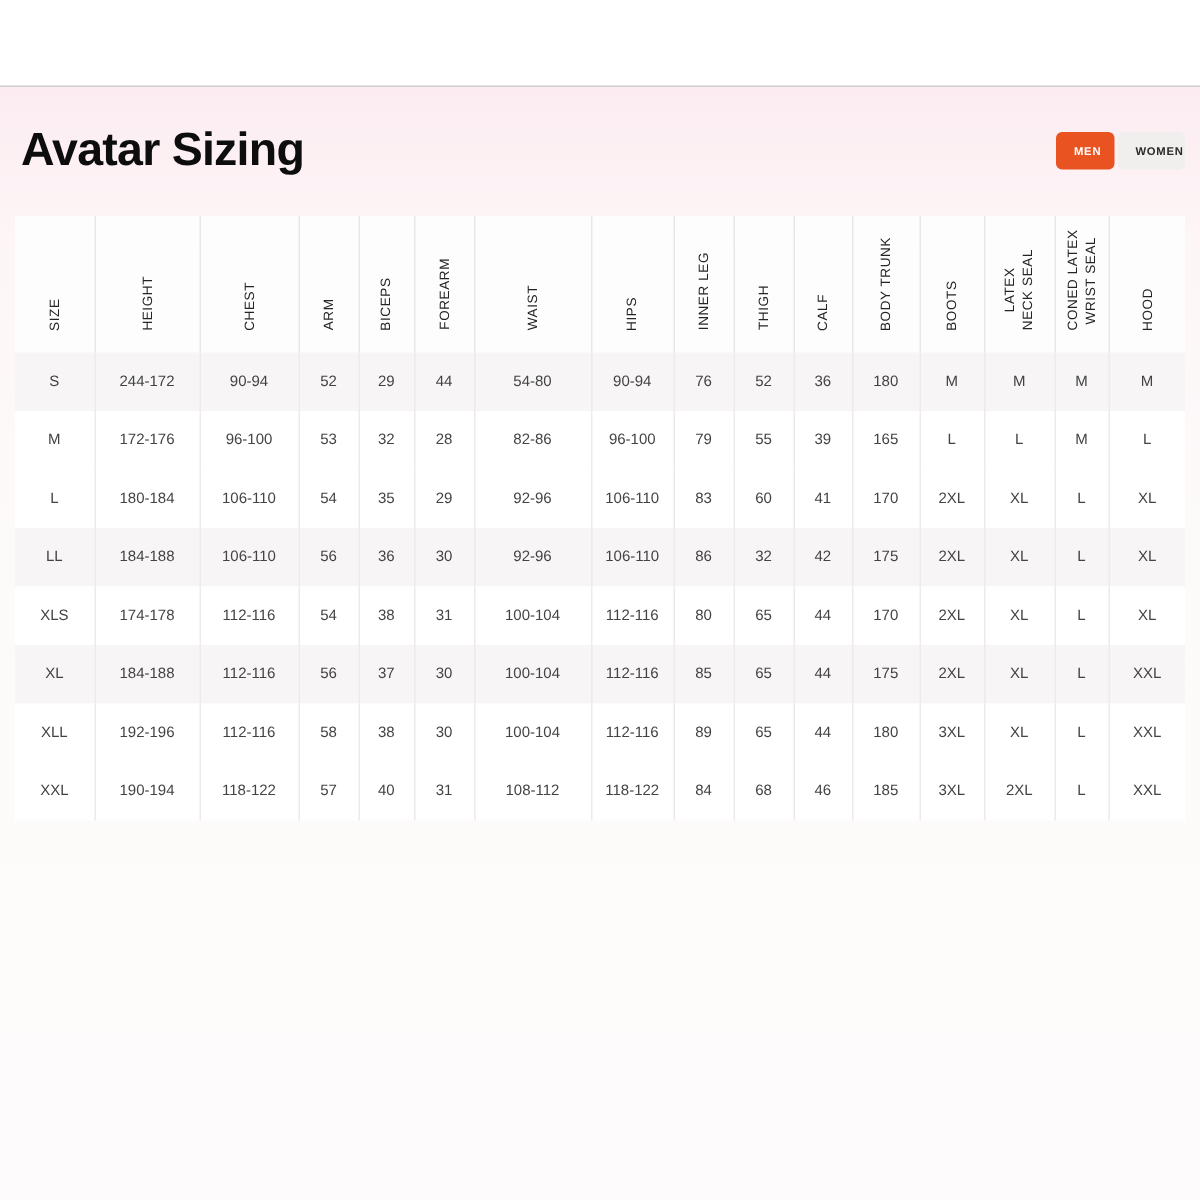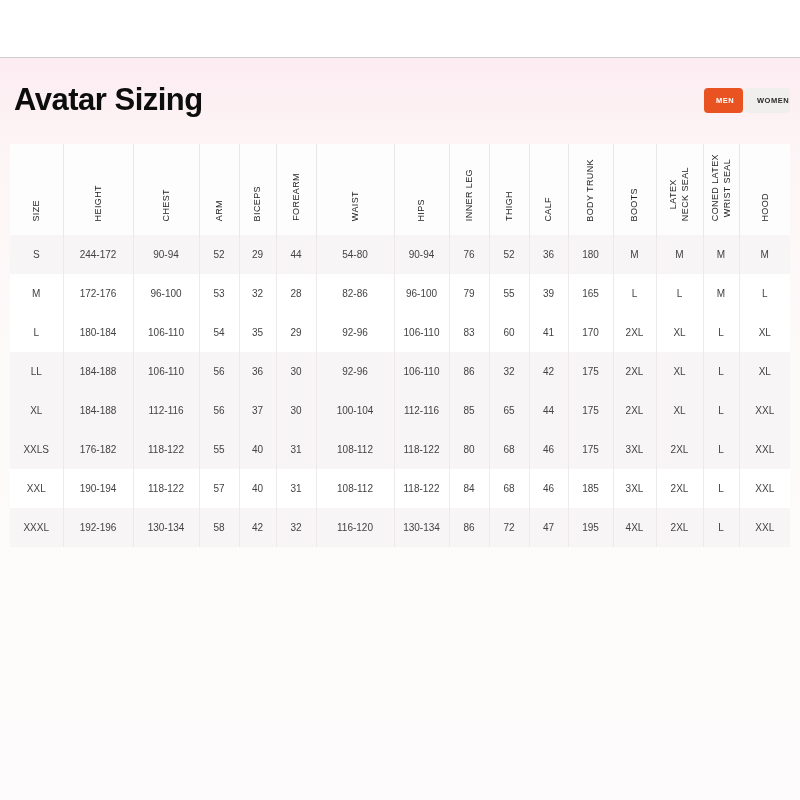--- a/index.html
+++ b/index.html
@@ -155,53 +155,71 @@
             <td>106-110</td>
             <td>86</td>
             <td>32</td>
             <td>42</td>
             <td>175</td>
             <td>2XL</td>
             <td>XL</td>
             <td>L</td>
             <td>XL</td>
           </tr>
+          <tr>
+            <td>XLS</td>
+            <td>174-178</td>
+            <td>112-116</td>
+            <td>54</td>
+            <td>38</td>
+            <td>31</td>
+            <td>100-104</td>
+            <td>112-116</td>
+            <td>80</td>
+            <td>65</td>
+            <td>44</td>
+            <td>170</td>
+            <td>2XL</td>
+            <td>XL</td>
+            <td>L</td>
+            <td>XL</td>
+          </tr>
           <tr class="stripe">
             <td>XL</td>
             <td>184-188</td>
             <td>112-116</td>
             <td>56</td>
             <td>37</td>
             <td>30</td>
             <td>100-104</td>
             <td>112-116</td>
             <td>85</td>
             <td>65</td>
             <td>44</td>
             <td>175</td>
             <td>2XL</td>
             <td>XL</td>
             <td>L</td>
             <td>XXL</td>
           </tr>
-          <tr class="stripe">
-            <td>XXLS</td>
-            <td>176-182</td>
-            <td>118-122</td>
-            <td>55</td>
-            <td>40</td>
-            <td>31</td>
-            <td>108-112</td>
-            <td>118-122</td>
-            <td>80</td>
-            <td>68</td>
-            <td>46</td>
-            <td>175</td>
+          <tr>
+            <td>XLL</td>
+            <td>192-196</td>
+            <td>112-116</td>
+            <td>58</td>
+            <td>38</td>
+            <td>30</td>
+            <td>100-104</td>
+            <td>112-116</td>
+            <td>89</td>
+            <td>65</td>
+            <td>44</td>
+            <td>180</td>
             <td>3XL</td>
-            <td>2XL</td>
+            <td>XL</td>
             <td>L</td>
             <td>XXL</td>
           </tr>
           <tr>
             <td>XXL</td>
             <td>190-194</td>
             <td>118-122</td>
             <td>57</td>
             <td>40</td>
             <td>31</td>
@@ -209,34 +227,16 @@
             <td>118-122</td>
             <td>84</td>
             <td>68</td>
             <td>46</td>
             <td>185</td>
             <td>3XL</td>
             <td>2XL</td>
             <td>L</td>
             <td>XXL</td>
           </tr>
-          <tr class="stripe">
-            <td>XXXL</td>
-            <td>192-196</td>
-            <td>130-134</td>
-            <td>58</td>
-            <td>42</td>
-            <td>32</td>
-            <td>116-120</td>
-            <td>130-134</td>
-            <td>86</td>
-            <td>72</td>
-            <td>47</td>
-            <td>195</td>
-            <td>4XL</td>
-            <td>2XL</td>
-            <td>L</td>
-            <td>XXL</td>
-          </tr>
         </tbody>
     </table>
   </div>
 </div>
 
 </body></html>

